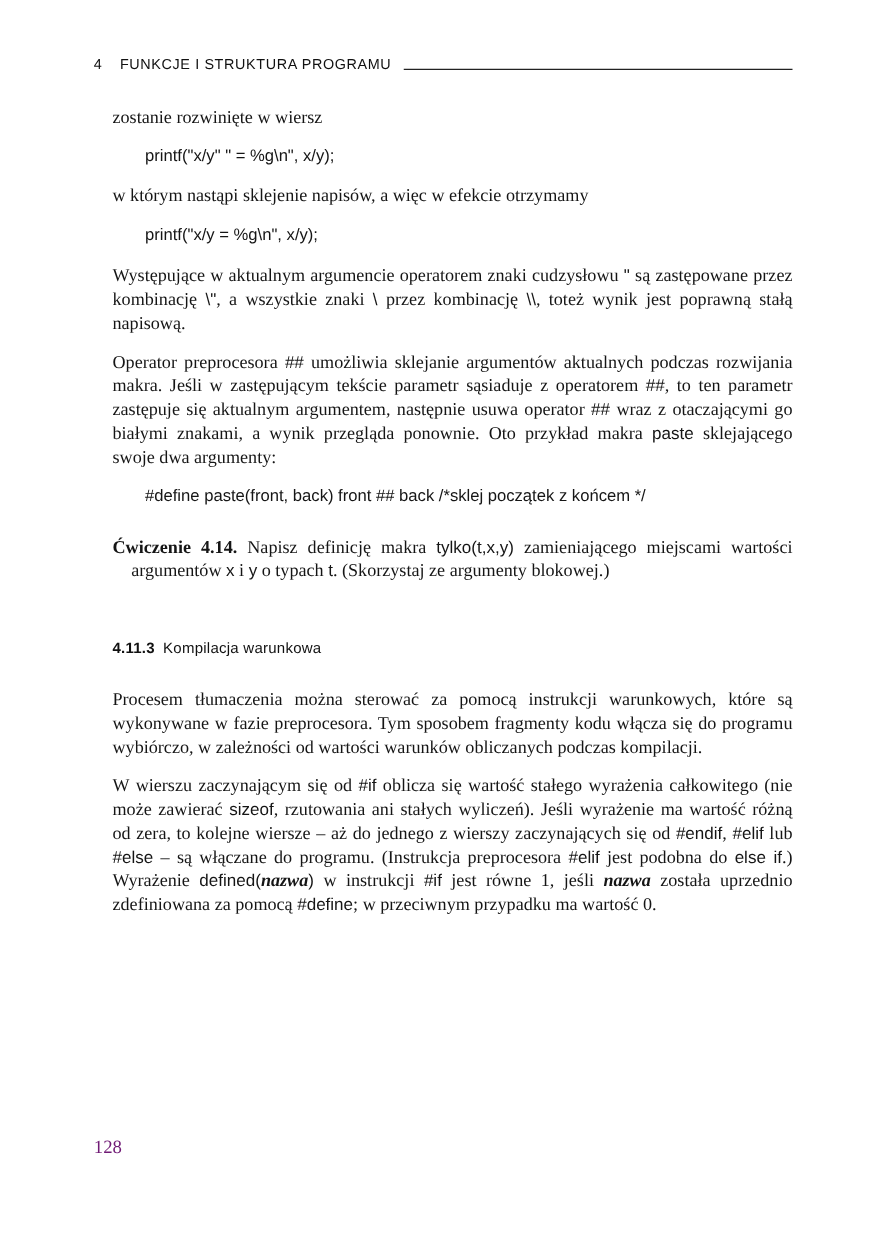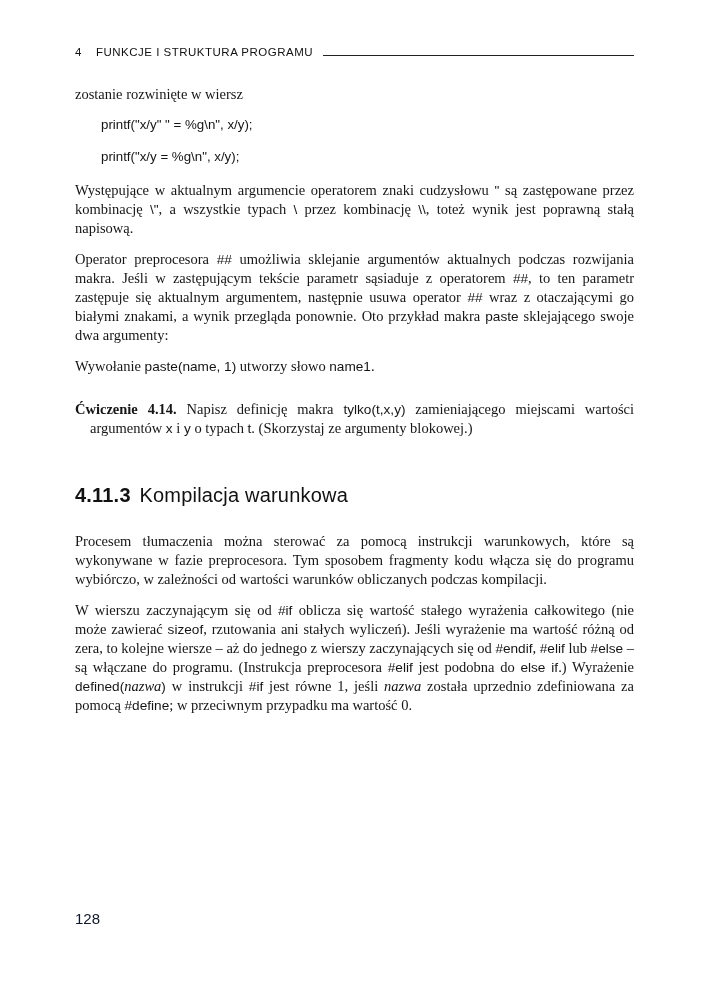--- a/index.html
+++ b/index.html
@@ -31,20 +31,21 @@
   .rh-rule {
     flex: 1;
     height: 1.4px;
     background: #222;
     margin-left: 10px;
     margin-bottom: 2px;
   }
   .body-col {
     font-size: 14.5px;
     line-height: 1.31;
+    margin-left: 15px;
   }
   .body-col p.para {
     margin: 0 0 12px 0;
     text-align: justify;
   }
   .body-col p.exercise {
     margin: 24px 0 26px 0;
     text-align: justify;
     padding-left: 15px;
     text-indent: -15px;
@@ -55,57 +56,58 @@
     white-space: pre;
     margin: 3px 0 15px 0;
     padding-left: 26px;
     color: #151515;
   }
   span.code {
     font-family: "Liberation Sans", sans-serif;
     font-size: 0.94em;
   }
   span.bold { font-weight: 700; }
-  span.italic { font-style: italic; }
+  span.italic { font-style: italic; font-weight: bold; }
   h2.heading {
     font-family: "Liberation Sans", sans-serif;
     font-weight: 400;
-    font-size: 20px;
+    font-size: 12px;
     letter-spacing: 0.2px;
     margin: 44px 0 24px 0;
     color: #111;
   }
   h2.heading .hnum { font-weight: 700; margin-right: 3px; }
   .folio {
     position: absolute;
     left: 75px;
     top: 910px;
-    font-family: Liberation Sans, sans-serif;
+    font-family: Liberation Serif, serif;
     font-size: 15px;
-    color: #0f172a;
+    color: #701a75;
   }
 </style>
 </head>
 <body>
 
 <div class="page">
 
   <div class="running-head">
     <span class="rh-num">4</span>
     <span class="rh-title">FUNKCJE I STRUKTURA PROGRAMU</span>
     <span class="rh-rule"></span>
   </div>
 
   <div class="body-col" id="page-body">
       <p class="para"><span>zostanie rozwinięte w wiersz</span></p>
       <div class="code-display">printf("x/y" " = %g\n", x/y);</div>
+      <p class="para"><span>w którym nastąpi sklejenie napisów, a więc w efekcie otrzymamy</span></p>
       <div class="code-display">printf("x/y = %g\n", x/y);</div>
-      <p class="para"><span>Występujące w aktualnym argumencie operatorem znaki cudzysłowu </span><span class="code">"</span><span> są zastępowane przez kombinację </span><span class="code">\"</span><span>, a wszystkie typach </span><span class="code">\</span><span> przez kombinację </span><span class="code">\\</span><span>, toteż wynik jest poprawną stałą napisową.</span></p>
+      <p class="para"><span>Występujące w aktualnym argumencie operatorem znaki cudzysłowu </span><span class="code">"</span><span> są zastępowane przez kombinację </span><span class="code">\"</span><span>, a wszystkie znaki </span><span class="code">\</span><span> przez kombinację </span><span class="code">\\</span><span>, toteż wynik jest poprawną stałą napisową.</span></p>
       <p class="para"><span>Operator preprocesora </span><span class="code">##</span><span> umożliwia sklejanie argumentów aktualnych podczas rozwijania makra. Jeśli w zastępującym tekście parametr sąsiaduje z operatorem </span><span class="code">##</span><span>, to ten parametr zastępuje się aktualnym argumentem, następnie usuwa operator </span><span class="code">##</span><span> wraz z otaczającymi go białymi znakami, a wynik przegląda ponownie. Oto przykład makra </span><span class="code">paste</span><span> sklejającego swoje dwa argumenty:</span></p>
-      <p class="para"><span>Wywołanie </span><span class="code">paste(name, 1)</span><span> utworzy słowo </span><span class="code">name1</span><span>.</span></p>
+      <div class="code-display">#define paste(front, back) front ## back /*sklej początek z końcem */</div>
       <p class="exercise"><span class="bold">Ćwiczenie 4.14.</span><span> Napisz definicję makra </span><span class="code">tylko(t,x,y)</span><span> zamieniającego miejscami wartości argumentów </span><span class="code">x</span><span> i </span><span class="code">y</span><span> o typach </span><span class="code">t</span><span>. (Skorzystaj ze argumenty blokowej.)</span></p>
       <h2 class="heading"><span class="hnum">4.11.3 </span><span class="htext">Kompilacja warunkowa</span></h2>
       <p class="para"><span>Procesem tłumaczenia można sterować za pomocą instrukcji warunkowych, które są wykonywane w fazie preprocesora. Tym sposobem fragmenty kodu włącza się do programu wybiórczo, w zależności od wartości warunków obliczanych podczas kompilacji.</span></p>
       <p class="para"><span>W wierszu zaczynającym się od </span><span class="code">#if</span><span> oblicza się wartość stałego wyrażenia całkowitego (nie może zawierać </span><span class="code">sizeof</span><span>, rzutowania ani stałych wyliczeń). Jeśli wyrażenie ma wartość różną od zera, to kolejne wiersze – aż do jednego z wierszy zaczynających się od </span><span class="code">#endif</span><span>, </span><span class="code">#elif</span><span> lub </span><span class="code">#else</span><span> – są włączane do programu. (Instrukcja preprocesora </span><span class="code">#elif</span><span> jest podobna do </span><span class="code">else if</span><span>.) Wyrażenie </span><span class="code">defined(</span><span class="italic">nazwa</span><span class="code">)</span><span> w instrukcji </span><span class="code">#if</span><span> jest równe 1, jeśli </span><span class="italic">nazwa</span><span> została uprzednio zdefiniowana za pomocą </span><span class="code">#define</span><span>; w przeciwnym przypadku ma wartość 0.</span></p>
     </div>
 
   <div class="folio">128</div>
 
 </div>
 

